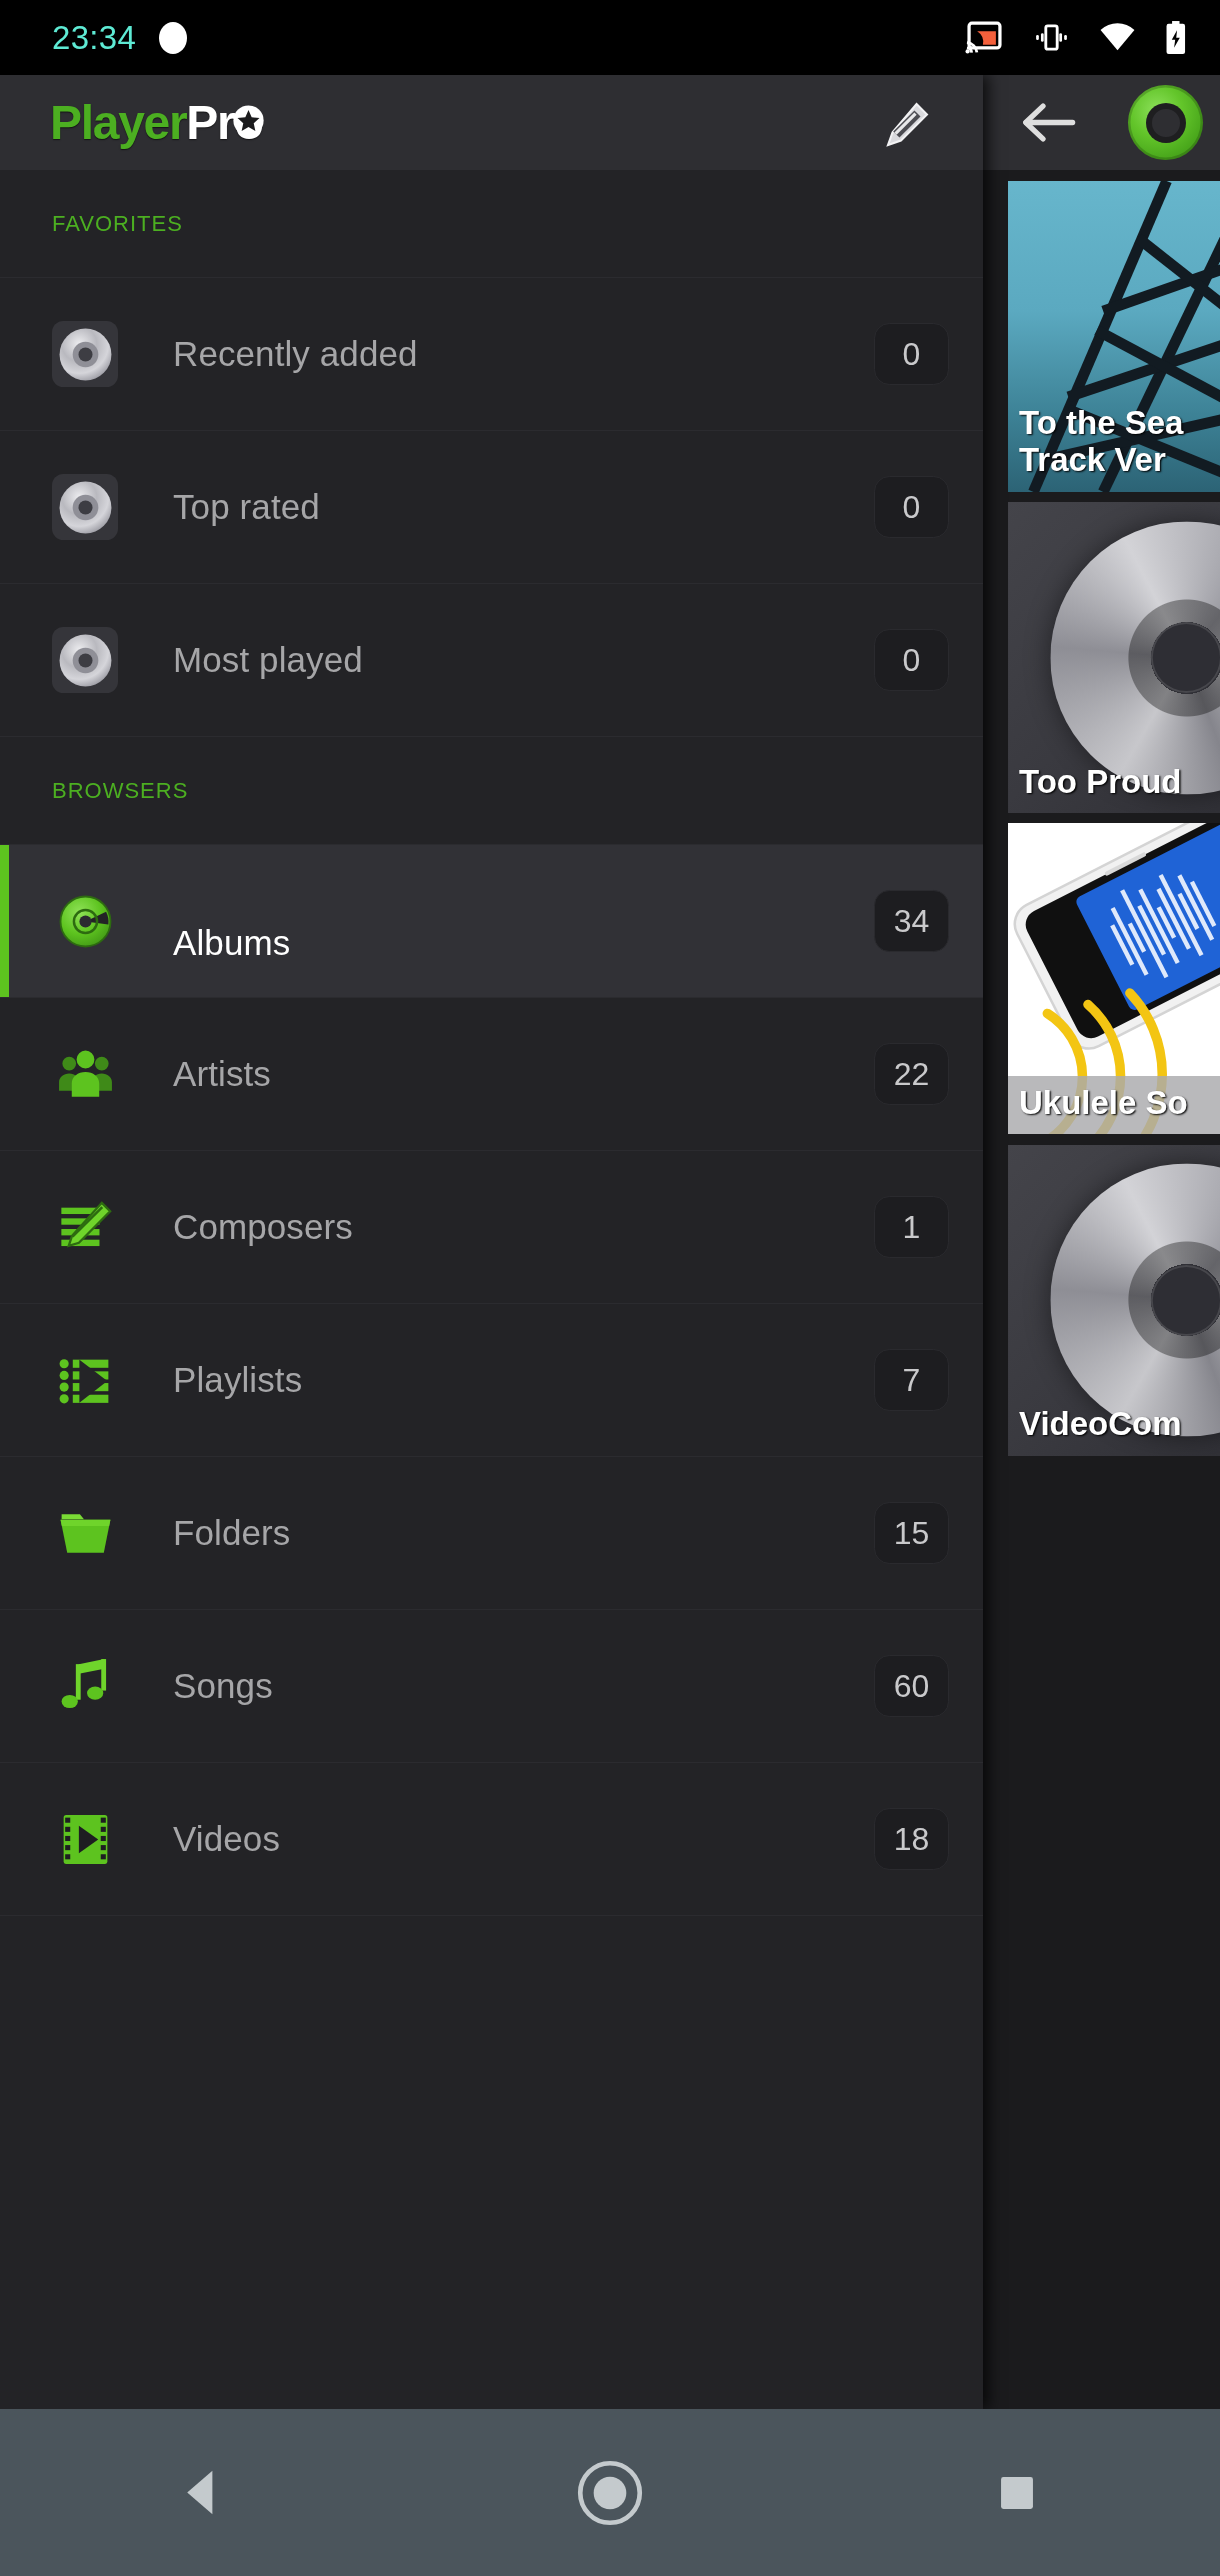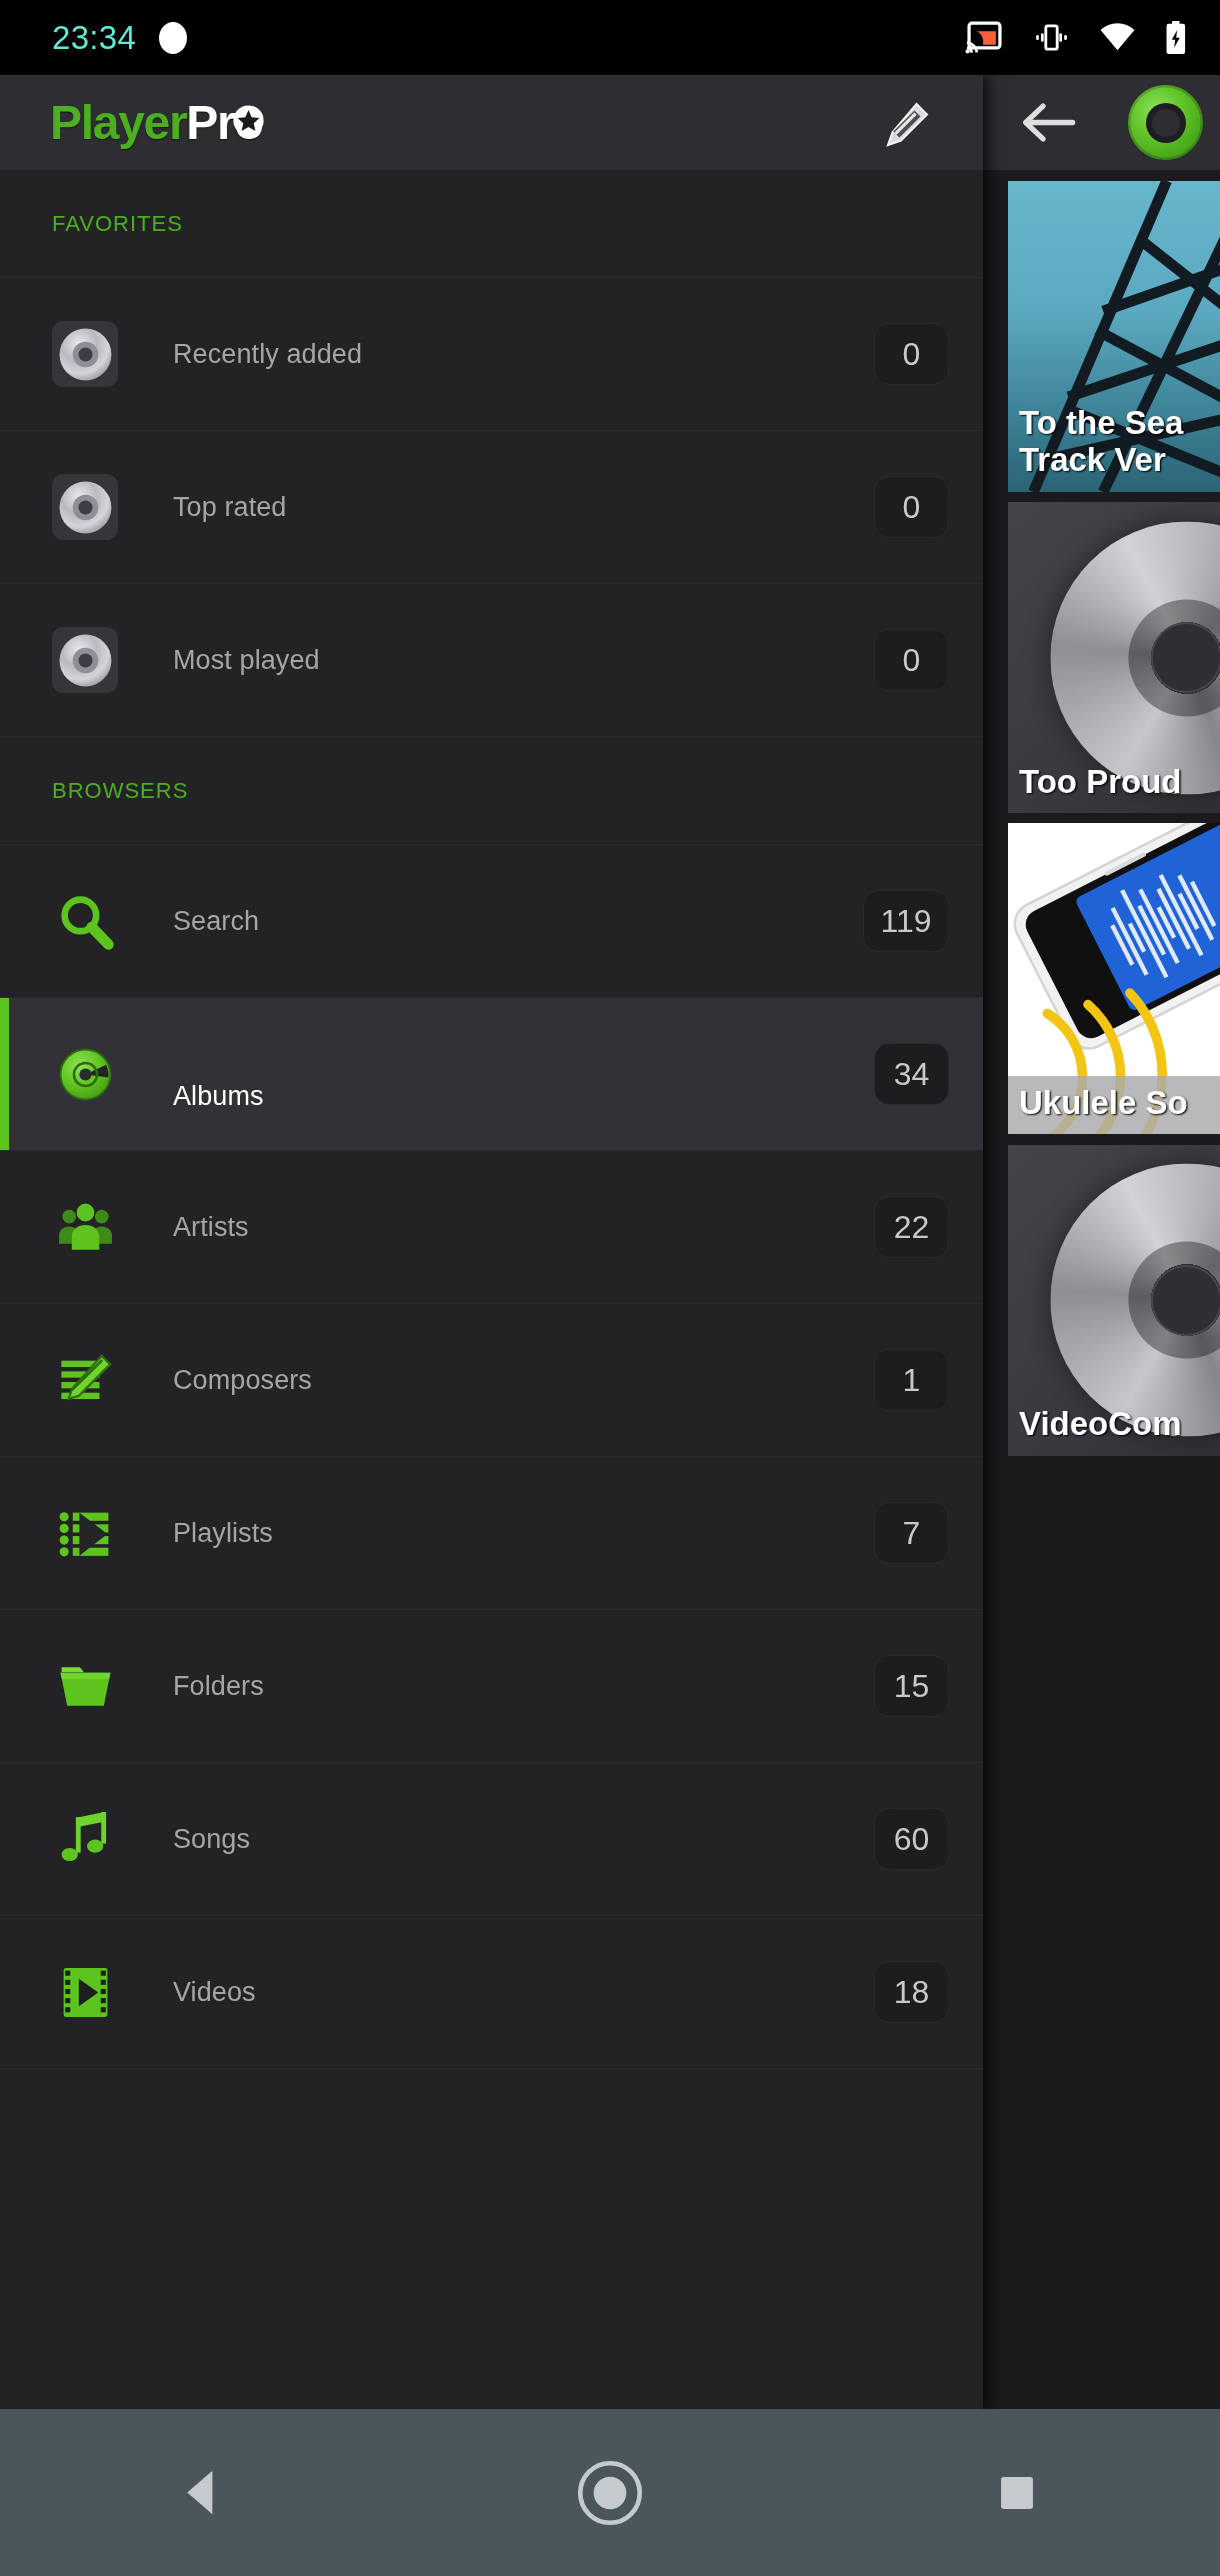--- a/index.html
+++ b/index.html
@@ -70,21 +70,21 @@
     background:#5dc31f;
   }
   .row-ico{
     width:66px; height:66px; display:flex; align-items:center; justify-content:center;
     flex:0 0 66px;
   }
   .row-ico.disc-tile{
     background:#35353a; border-radius:11.4px;
   }
   .row-label{
-    margin-left:55px; font-size:27px; color:#a6a6a8; letter-spacing:0.1px;
+    margin-left:55px; font-size:35px; color:#a6a6a8; letter-spacing:0.1px;
   }
   .row.sel .row-label{ color:#ffffff;margin-top:44px; }
   .badge{
     margin-left:auto; min-width:75px; height:62px; border-radius:15.3px;
     background:#1d1d20; color:#c9c9cb; font-size:32px;
     display:flex; align-items:center; justify-content:center; padding:0 16.5px;
     border:0.6px solid #2a2a2e;
   }
 
   
@@ -333,30 +333,20 @@
             <circle cx="20" cy="20" r="8.4" fill="#8f8f97"></circle>
             <circle cx="20" cy="20" r="4.6" fill="#3d3d43"></circle>
           </svg>
         </span>
         <span class="row-label">Most played</span>
         <span class="badge">0</span>
       </div>
 
       <div class="section-hd">BROWSERS</div>
 
-      <div class="row">
-        <span class="row-ico">
-          <svg width="61" height="61" viewBox="0 0 24 24">
-            <circle cx="10" cy="9.6" r="6.2" fill="none" stroke="#5dc31f" stroke-width="2.6"></circle>
-            <path d="M14.4 14.2 L21 21" stroke="#5dc31f" stroke-width="4.2" stroke-linecap="round"></path>
-          </svg>
-        </span>
-        <span class="row-label">Search</span>
-        <span class="badge">119</span>
-      </div>
 
       <div class="row sel">
         <span class="row-ico">
           <svg width="61" height="61" viewBox="0 0 40 40">
             <defs>
               <radialGradient id="gdisc" cx="38%" cy="32%" r="78%">
                 <stop offset="0%" stop-color="#8fe257"></stop>
                   <stop offset="55%" stop-color="#5dc31f"></stop>
                 <stop offset="100%" stop-color="#3f9415"></stop>
               </radialGradient>

